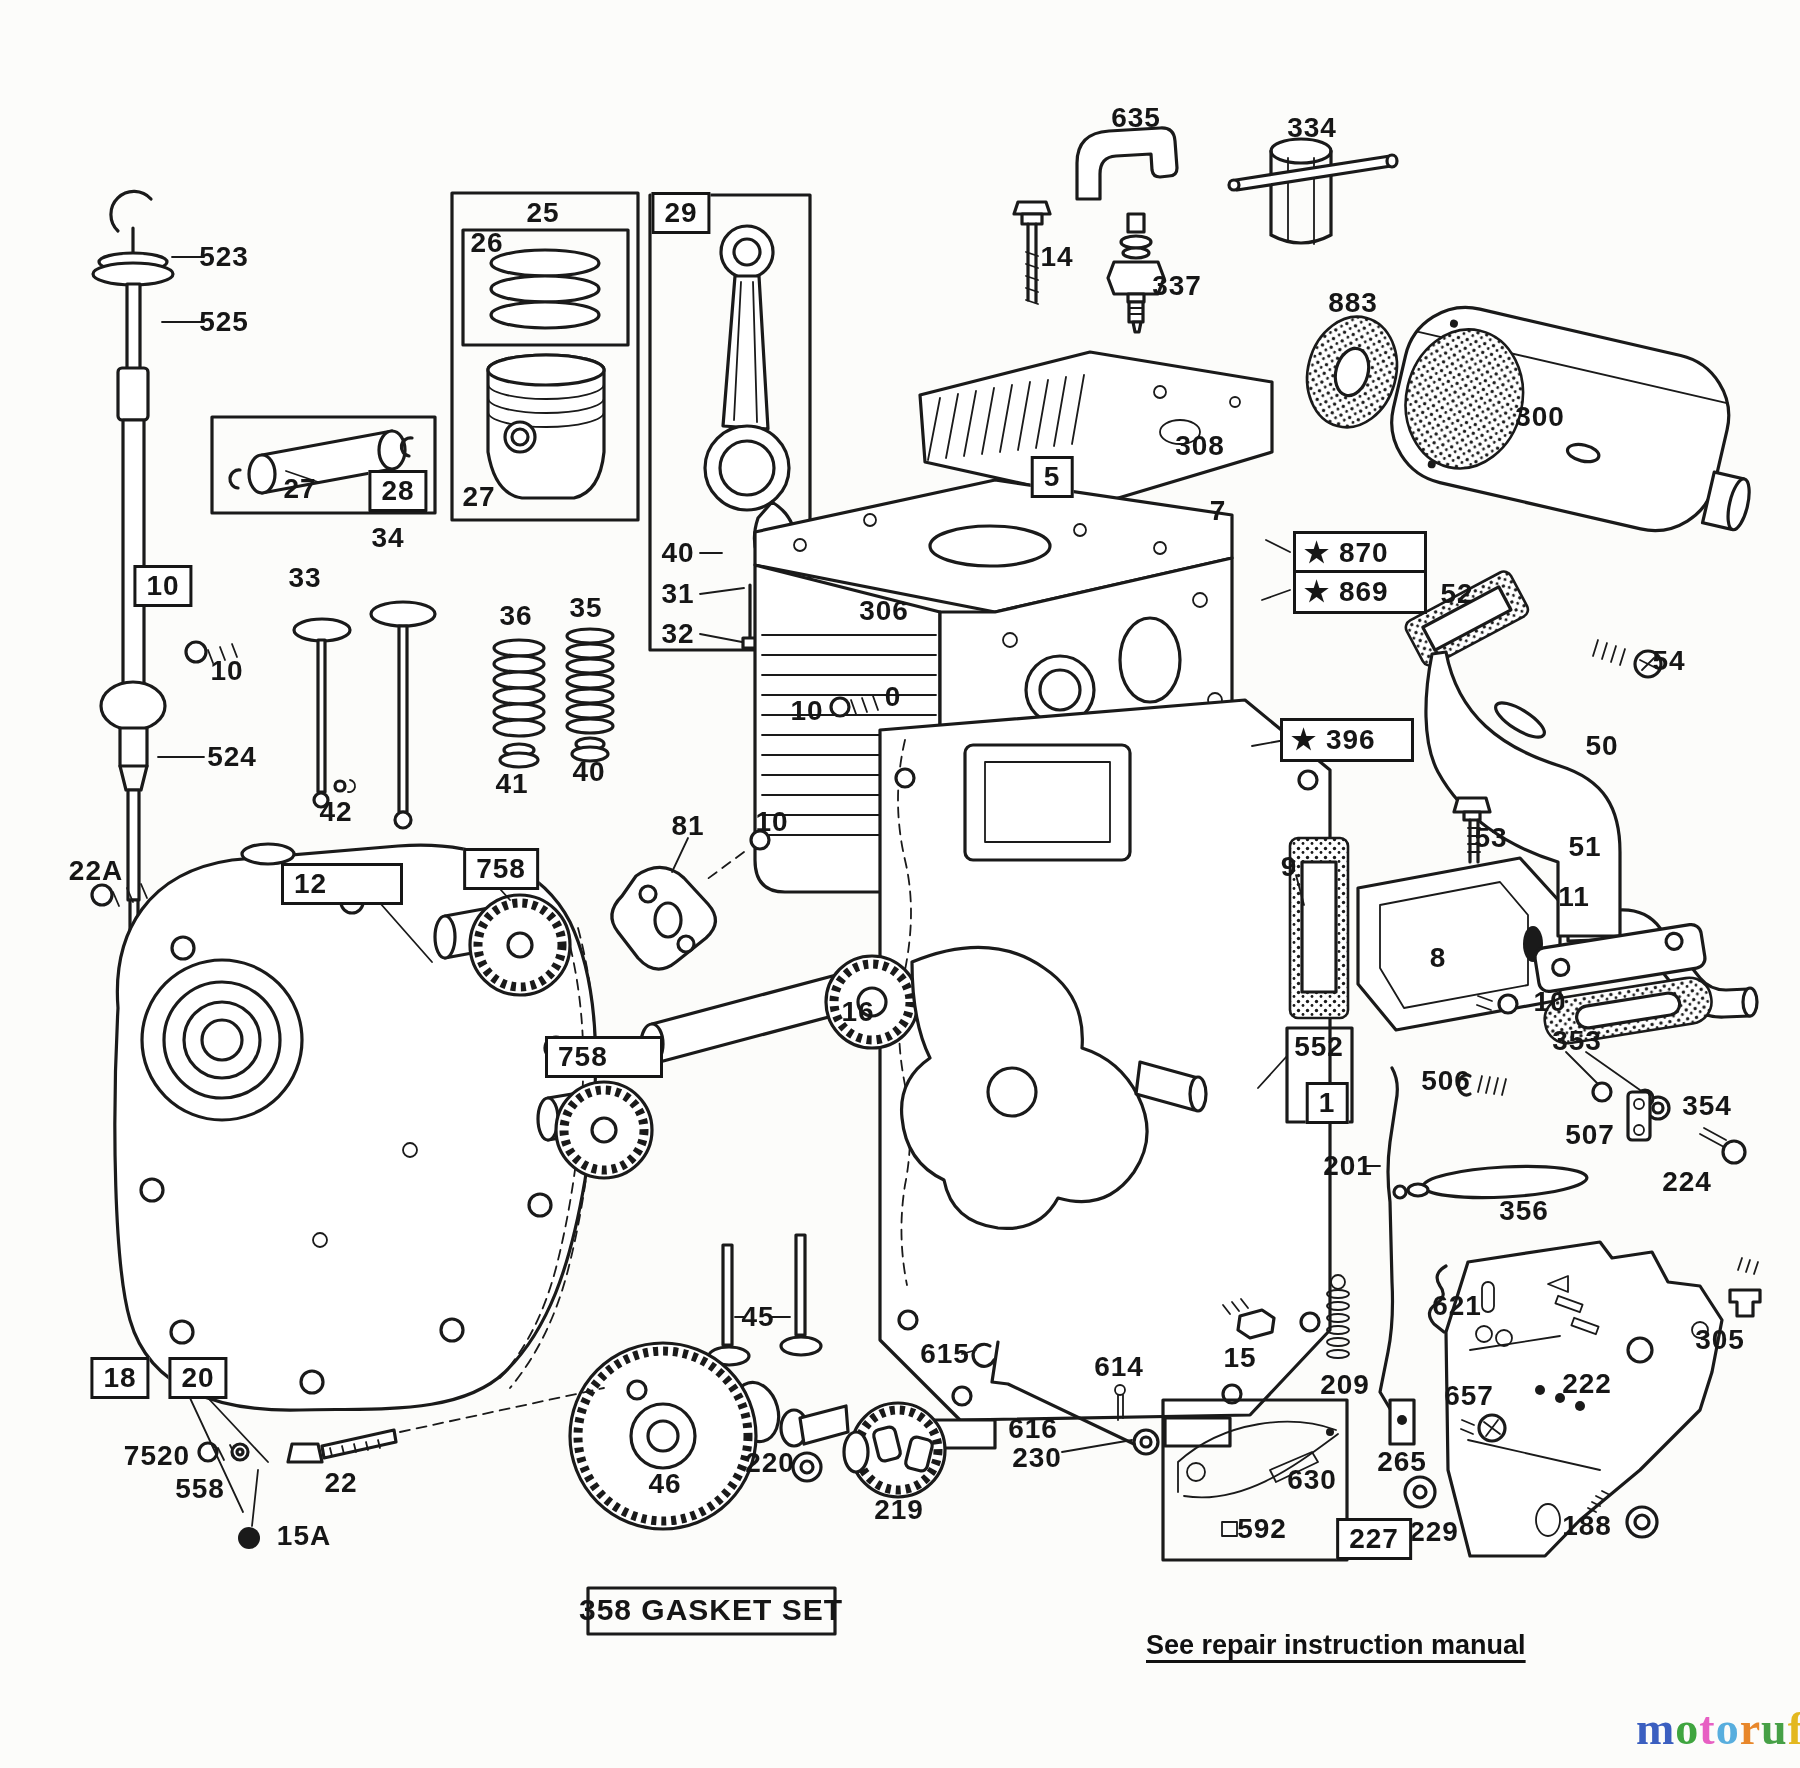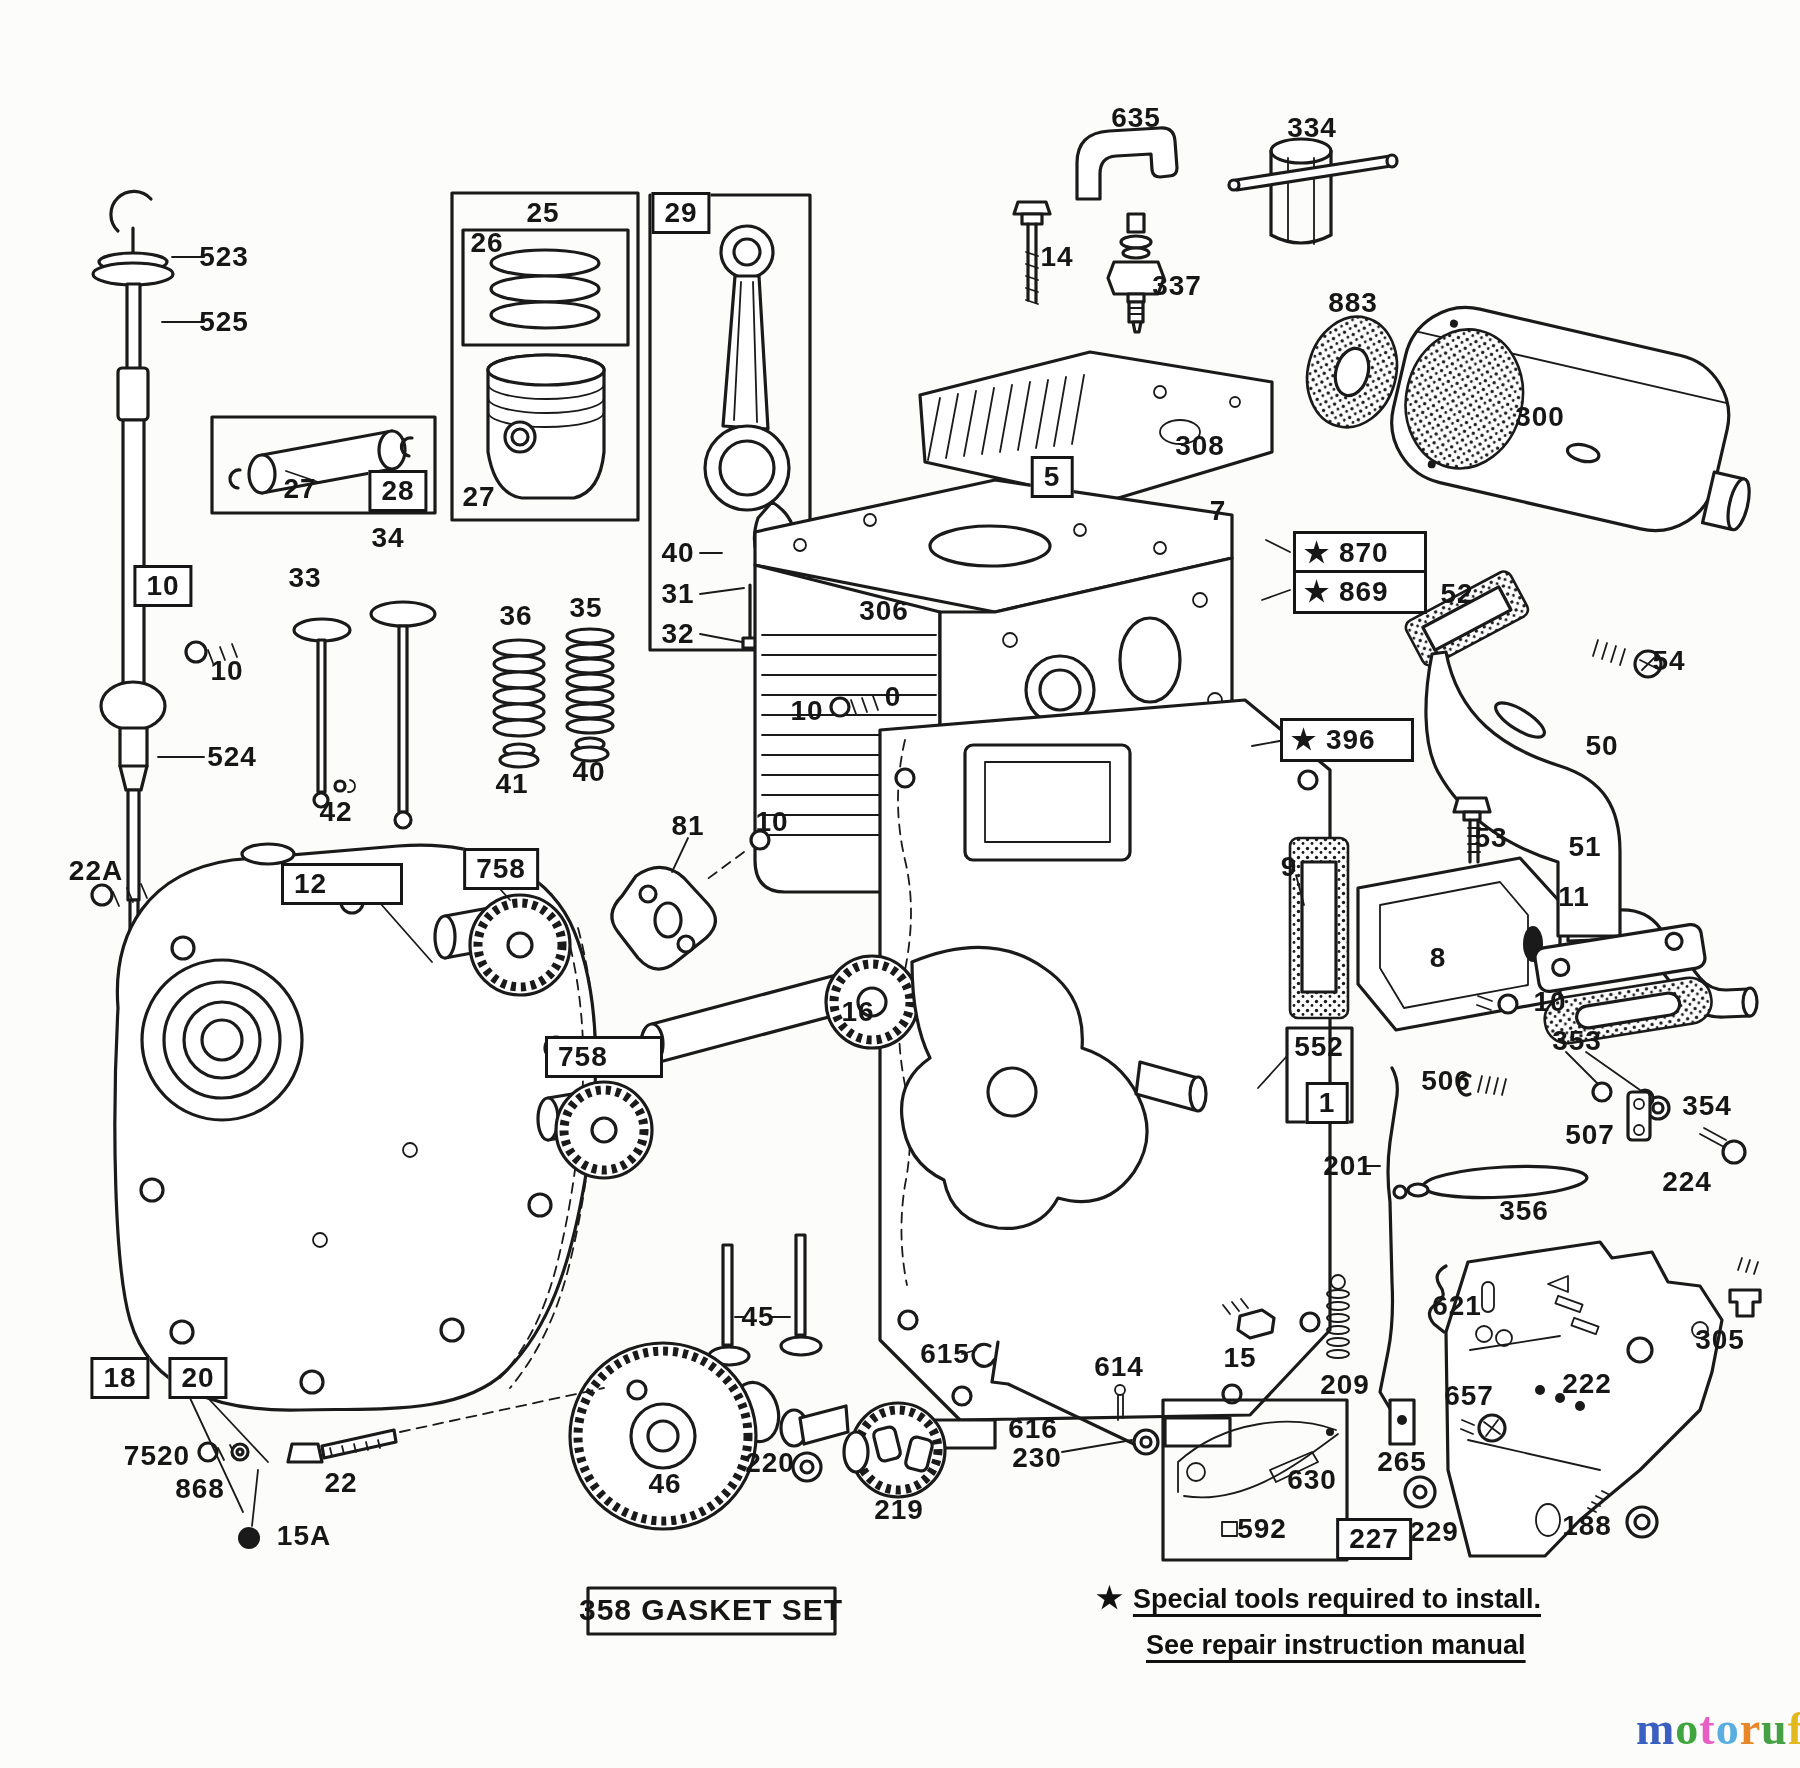--- a/index.html
+++ b/index.html
@@ -508,32 +508,29 @@
 <div class="co" style="left:1720px;top:1340px">305</div>
 <div class="co" style="left:1587px;top:1384px">222</div>
 <div class="co" style="left:1469px;top:1396px">657</div>
 <div class="co" style="left:1402px;top:1462px">265</div>
 <div class="co" style="left:1434px;top:1532px">229</div>
 <div class="co" style="left:1587px;top:1526px">188</div>
 <div class="co" style="left:1312px;top:1480px">630</div>
 <div class="co" style="left:1262px;top:1529px">592</div>
 <div class="co bx" style="left:1374px;top:1539px">227</div>
 <div class="co" style="left:157px;top:1456px">7520</div>
-<div class="co" style="left:200px;top:1489px">868</div>
+<div class="co" style="left:200px;top:1489px">558</div>
 <div class="co" style="left:341px;top:1483px">22</div>
 <div class="co" style="left:304px;top:1536px">15A</div>
 <div class="co bx" style="left:120px;top:1378px">18</div>
 <div class="co bx" style="left:198px;top:1378px">20</div>
 <div class="co" style="left:711px;top:1610px;font-size:30px">358 GASKET SET</div>
 <div class="co" style="left:807px;top:711px">10</div>
 <div class="co" style="left:893px;top:697px">0</div>
 
-<div class="note" style="left:1096px;top:1580px">
-  <span class="star">★</span><span class="und">Special tools required to install.</span>
-</div>
 <div class="note" style="left:1146px;top:1630px">
   <span class="und">See repair instruction manual</span>
 </div>
 
 <div class="wm" style="left:1636px;top:1702px">
   <span style="color: rgb(59, 95, 192);">m</span><span style="color: rgb(63, 165, 63);">o</span><span style="color: rgb(231, 95, 195);">t</span><span style="color: rgb(88, 174, 222);">o</span><span style="color: rgb(232, 135, 42);">r</span><span style="color: rgb(70, 160, 70);">u</span><span style="color: rgb(227, 184, 31);">f</span>
 </div>
 
 </div>
 

